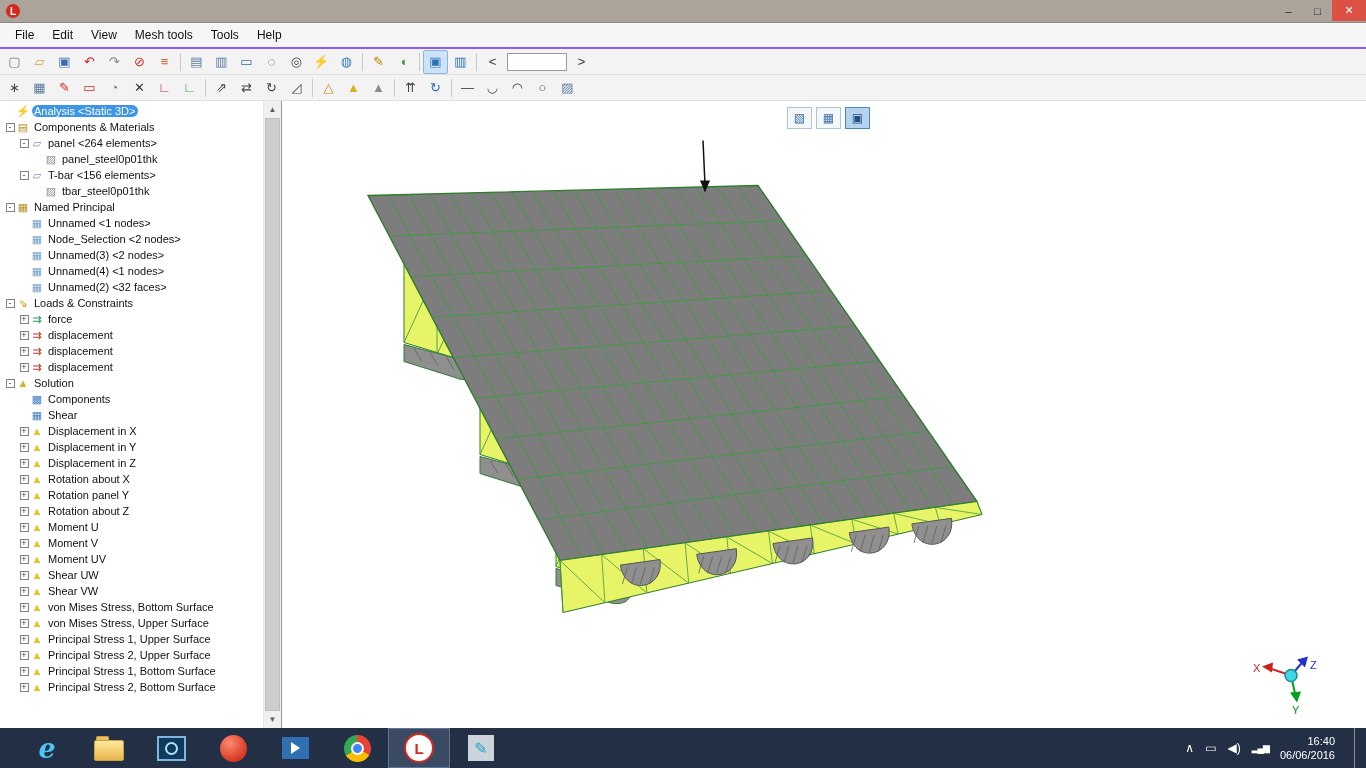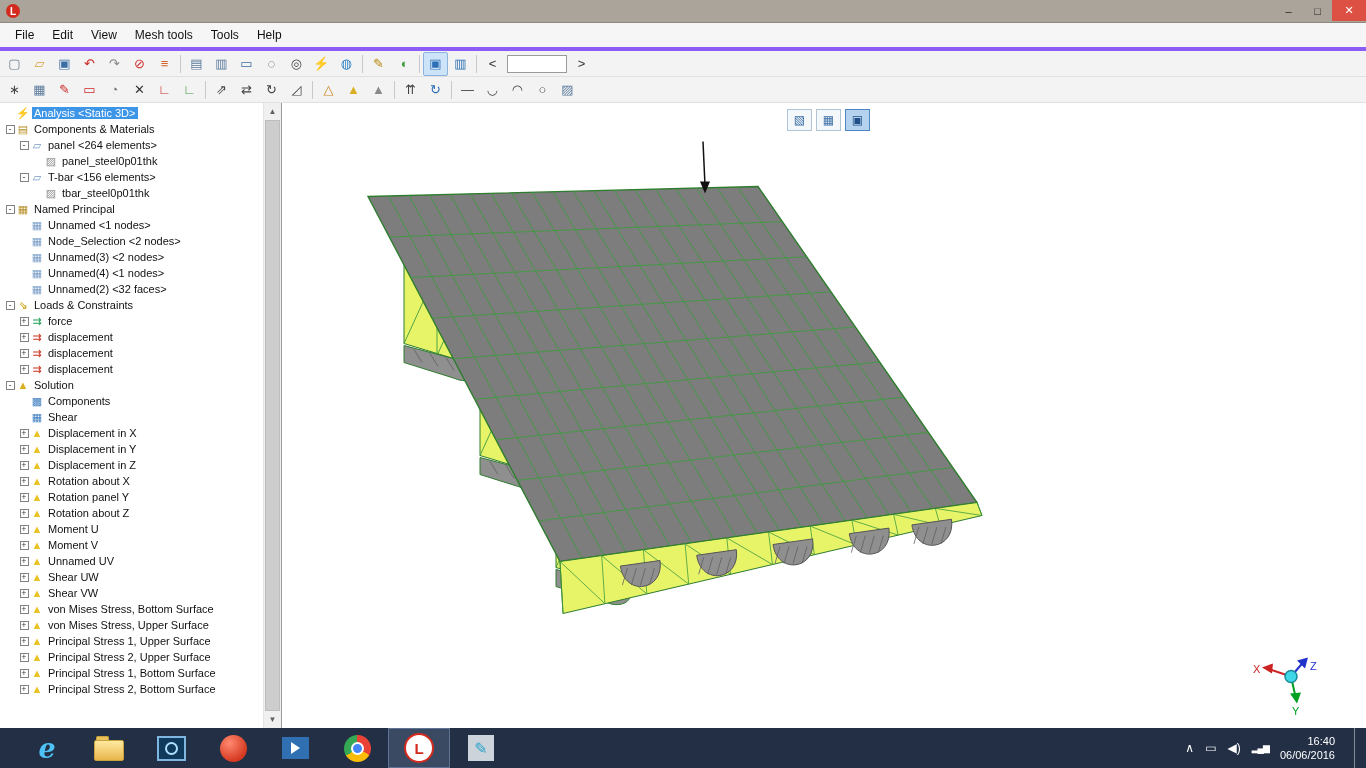--- a/index.html
+++ b/index.html
@@ -8,41 +8,41 @@
 
   
   .titlebar{height:22px;background:#aba49b;border-bottom:1px solid #8e887f;display:flex;align-items:center;position:relative;flex:none;}
   .title-logo{width:14px;height:14px;border-radius:50%;background:#d42a1e;color:#fff;font-size:10px;font-weight:bold;display:flex;align-items:center;justify-content:center;margin-left:6px;}
   .title-text{position:absolute;left:0;right:0;text-align:center;font-size:12px;color:#1a1a1a;}
   .win-buttons{position:absolute;right:0;top:0;display:flex;height:21px;}
   .win-btn{width:29px;height:21px;display:flex;align-items:center;justify-content:center;font-size:11px;color:#222;}
   .win-btn.close{background:#dd5044;color:#fff;width:34px;}
 
   
-  .menubar{height:24px;background:#f6f6f6;border-bottom:4px solid #8b5cf6;display:flex;align-items:center;padding-left:6px;font-size:12px;color:#111;flex:none;}
+  .menubar{height:24px;background:#f6f6f6;border-bottom:2px solid #8b5cf6;display:flex;align-items:center;padding-left:6px;font-size:12px;color:#111;flex:none;}
   .menu-item{padding:3px 9px;}
 
   
   .toolbar{height:25px;background:#f3f3f3;border-bottom:1px solid #e0e0e0;display:flex;align-items:center;padding-left:2px;flex:none;}
   .tb-btn{width:23px;height:22px;display:flex;align-items:center;justify-content:center;font-size:13px;border:1px solid transparent;border-radius:2px;flex:none;}
   .tb-btn.pressed{background:#cde3f7;border-color:#8ab3dd;}
   .tb-sep{width:1px;height:18px;background:#c9c9c9;margin:0 3px;flex:none;}
   .tb-box{width:58px;height:16px;background:#fff;border:1px solid #9a9a9a;margin:0 2px;flex:none;}
 
   
   .main{flex:1;display:flex;min-height:0;}
   .tree-panel{width:281px;flex:none;position:relative;background:#fff;border-right:1px solid #9a9a9a;overflow:hidden;}
   .tree{position:absolute;left:0;top:2px;right:17px;bottom:0;font-size:11px;color:#111;}
   .tree-row{height:16px;display:flex;align-items:center;white-space:nowrap;}
   .slot{width:12px;flex:none;display:flex;align-items:center;justify-content:center;}
   .expander{width:9px;height:9px;border:1px solid #828282;background:#fff;color:#444;font-size:9px;line-height:7px;display:flex;align-items:center;justify-content:center;box-sizing:border-box;}
   .ticon{width:14px;flex:none;text-align:center;font-size:11px;line-height:14px;margin-right:2px;}
   .icon-folder{width:12px;height:8px;background:#f2c94c;border:1px solid #b8912a;position:relative;margin-right:4px;margin-left:1px;flex:none;}
   .icon-folder::before{content:"";position:absolute;top:-3px;left:0;width:5px;height:2px;background:#f2c94c;border:1px solid #b8912a;border-bottom:none;}
-  .tree-label{padding:0 2px;}
+  .tree-label{padding:0 2px;border-radius:6px;}
   .tree-row.selected .tree-label{background:#3d95e8;color:#fff;}
 
   .scrollbar{position:absolute;right:0;top:0;bottom:0;width:17px;background:#f0f0f0;border-left:1px solid #e4e4e4;}
   .sb-arrow{height:17px;display:flex;align-items:center;justify-content:center;font-size:8px;color:#606060;}
   .sb-down{position:absolute;bottom:0;left:0;right:0;}
   .sb-thumb{position:absolute;top:17px;bottom:17px;left:1px;right:1px;background:#cdcdcd;border:1px solid #bdbdbd;}
 
   .viewport{flex:1;position:relative;background:#fff;min-width:0;}
   #model-svg{position:absolute;left:0;top:0;width:100%;height:100%;}
   .view-buttons{position:absolute;left:505px;top:6px;display:flex;gap:4px;}
@@ -447,21 +447,21 @@
             </div>
             <span class="ticon" style="color: rgb(232, 194, 36);">▲</span>
             <span class="tree-label">Moment V</span>
           </div>
           <div class="tree-row">
             <span style="display: inline-block; width: 18px; flex: 0 0 auto;"></span>
             <div class="slot">
               <div class="expander">+</div>
             </div>
             <span class="ticon" style="color: rgb(232, 194, 36);">▲</span>
-            <span class="tree-label">Unnamed UV</span>
+            <span class="tree-label">Moment UV</span>
           </div>
           <div class="tree-row">
             <span style="display: inline-block; width: 18px; flex: 0 0 auto;"></span>
             <div class="slot">
               <div class="expander">+</div>
             </div>
             <span class="ticon" style="color: rgb(232, 194, 36);">▲</span>
             <span class="tree-label">Shear UW</span>
           </div>
           <div class="tree-row">

